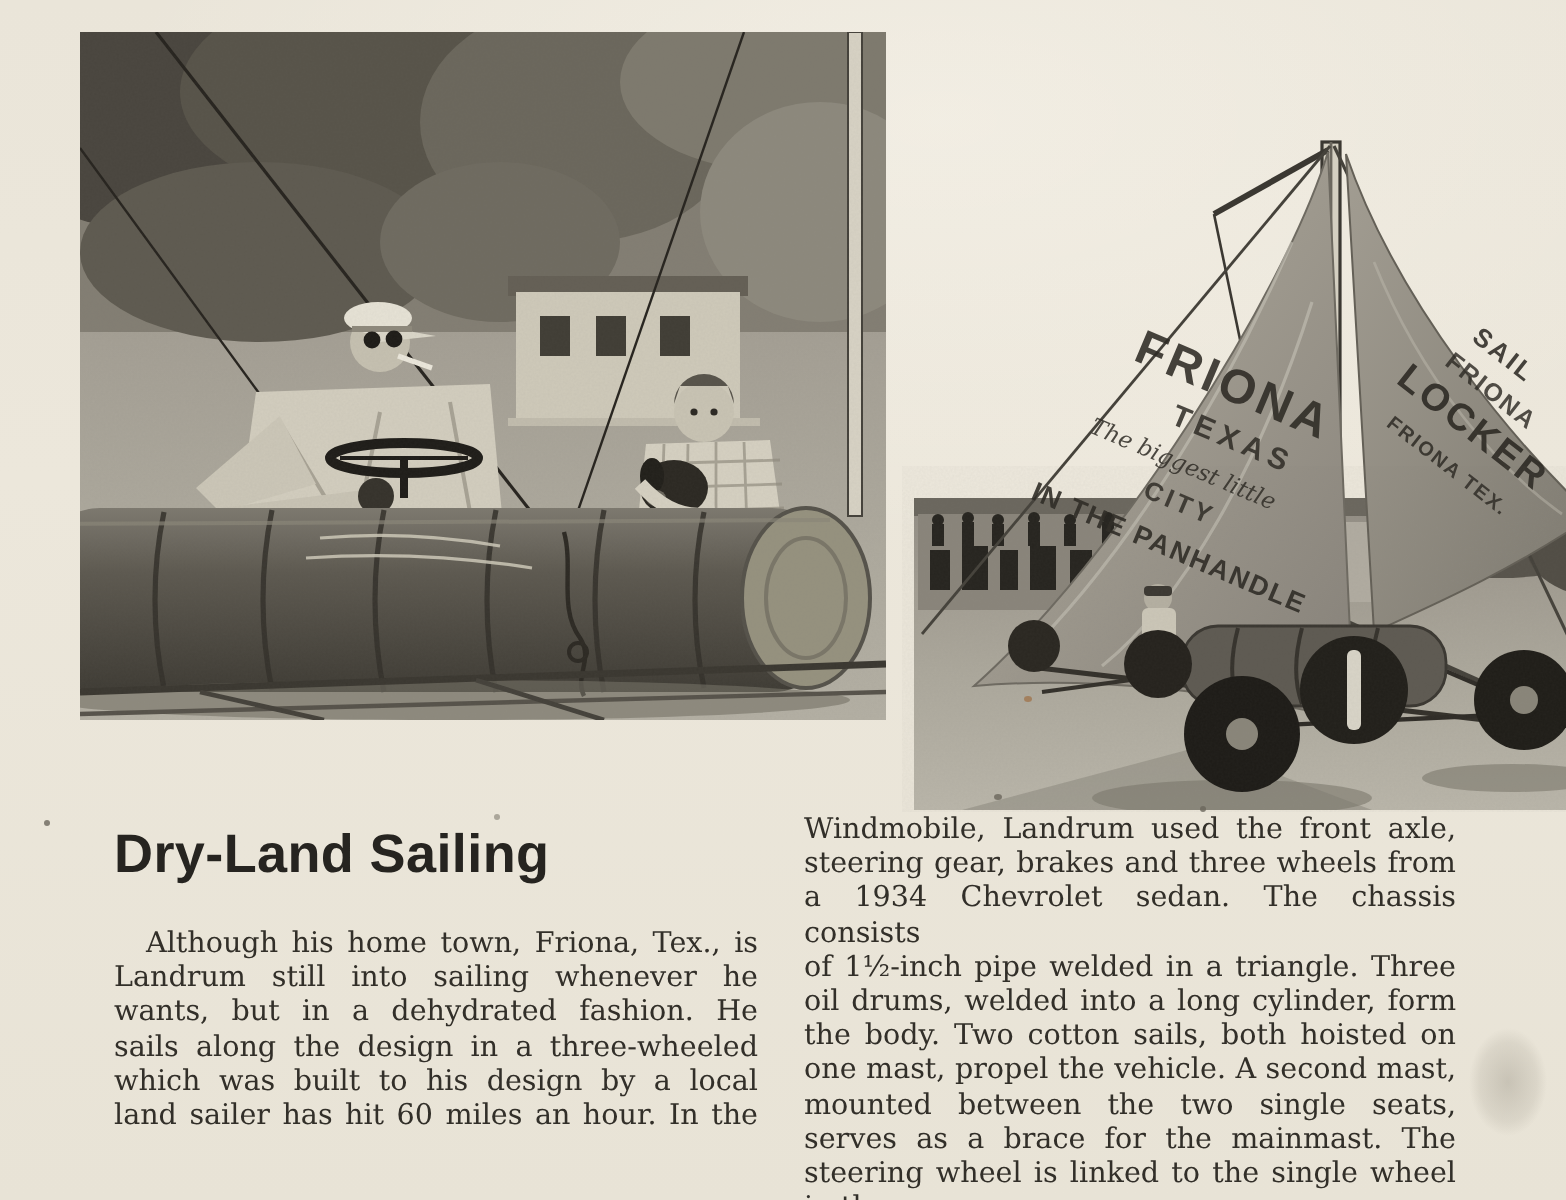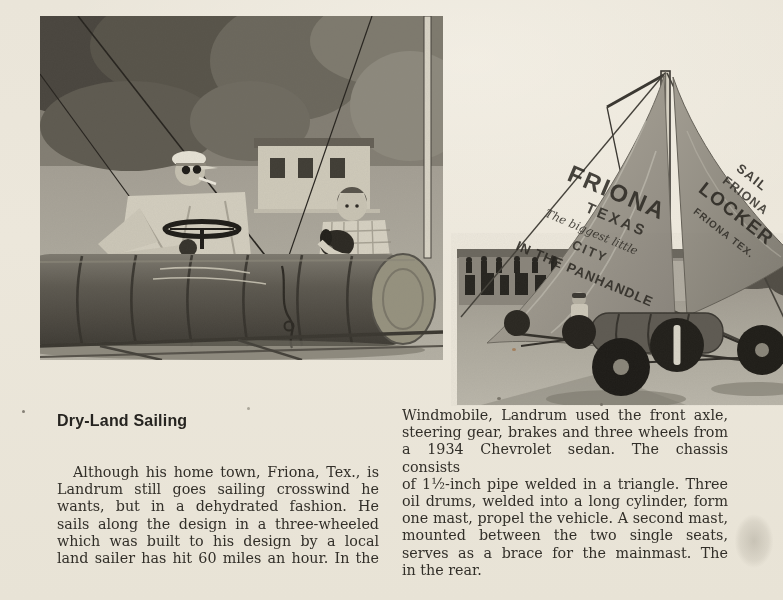--- a/index.html
+++ b/index.html
@@ -11,21 +11,21 @@
       linear-gradient(180deg,#eae5d9 0%,#ece7db 40%,#e8e3d6 100%);
     font-family:"DejaVu Serif",serif;color:#2f2c27;
   }
   .photo{position:absolute;}
   .photo-left{left:0;top:46;width:403px;height:344px;}
   .photo-right{left:411px;top:45px;width:372px;height:345px;}
   .photo svg{display:block;width:100%;height:100%;}
   h1.title{
     position:absolute;left:57px;top:412px;margin:0;
     font-family:"Liberation Sans",sans-serif;font-weight:700;
-    font-size:16px;letter-spacing:.2px;color:#262420;
+    font-size:27px;letter-spacing:.2px;color:#262420;
   }
   .col{position:absolute;font-size:14.3px;line-height:17.2px;color:#322f29;}
   .col-left{left:57px;top:464px;width:322px;}
   .col-right{left:402px;top:407px;width:326px;}
   .jline{text-align:justify;text-align-last:justify;white-space:normal;}
   .col-left .jline:first-child{text-indent:16px;}
   .col-right .jline:last-child{text-align-last:left;}
   .stain{position:absolute;left:728px;top:505px;width:52px;height:72px;border-radius:50%;
     background:radial-gradient(closest-side,rgba(116,110,96,.28),rgba(116,110,96,.12) 55%,transparent 75%);}
   .speck{position:absolute;width:3px;height:3px;border-radius:50%;background:#6b675c;opacity:.8;}
@@ -293,35 +293,37 @@
         </g>
       </g>
       <rect x="6" y="188" width="360" height="156" filter="url(#rp-grain)" opacity="0.15"></rect>
     </svg>
   </figure>
 
   <h1 class="title">Dry-Land Sailing</h1>
 
   <div class="col col-left">
       <div class="jline">Although his home town, Friona, Tex., is</div>
-      <div class="jline">Landrum still goes sailing crosswind he</div>
+      <div class="jline">Landrum still into sailing whenever he</div>
       <div class="jline">wants, but in a dehydrated fashion. He</div>
       <div class="jline">sails along the design in a three-wheeled</div>
       <div class="jline">which was built to his design by a local</div>
       <div class="jline">land sailer has hit 60 miles an hour. In the</div>
     </div>
   <div class="col col-right">
       <div class="jline">Windmobile, Landrum used the front axle,</div>
       <div class="jline">steering gear, brakes and three wheels from</div>
       <div class="jline">a 1934 Chevrolet sedan. The chassis consists</div>
       <div class="jline">of 1½-inch pipe welded in a triangle. Three</div>
       <div class="jline">oil drums, welded into a long cylinder, form</div>
+      <div class="jline">the body. Two cotton sails, both hoisted on</div>
       <div class="jline">one mast, propel the vehicle. A second mast,</div>
       <div class="jline">mounted between the two single seats,</div>
       <div class="jline">serves as a brace for the mainmast. The</div>
+      <div class="jline">steering wheel is linked to the single wheel</div>
       <div class="jline">in the rear.</div>
     </div>
 
   <div class="stain"></div>
   <div class="speck s1"></div>
   <div class="speck s2"></div>
   <div class="speck s3"></div>
   <div class="speck s4"></div>
   <div class="speck s5"></div>
 </div>

